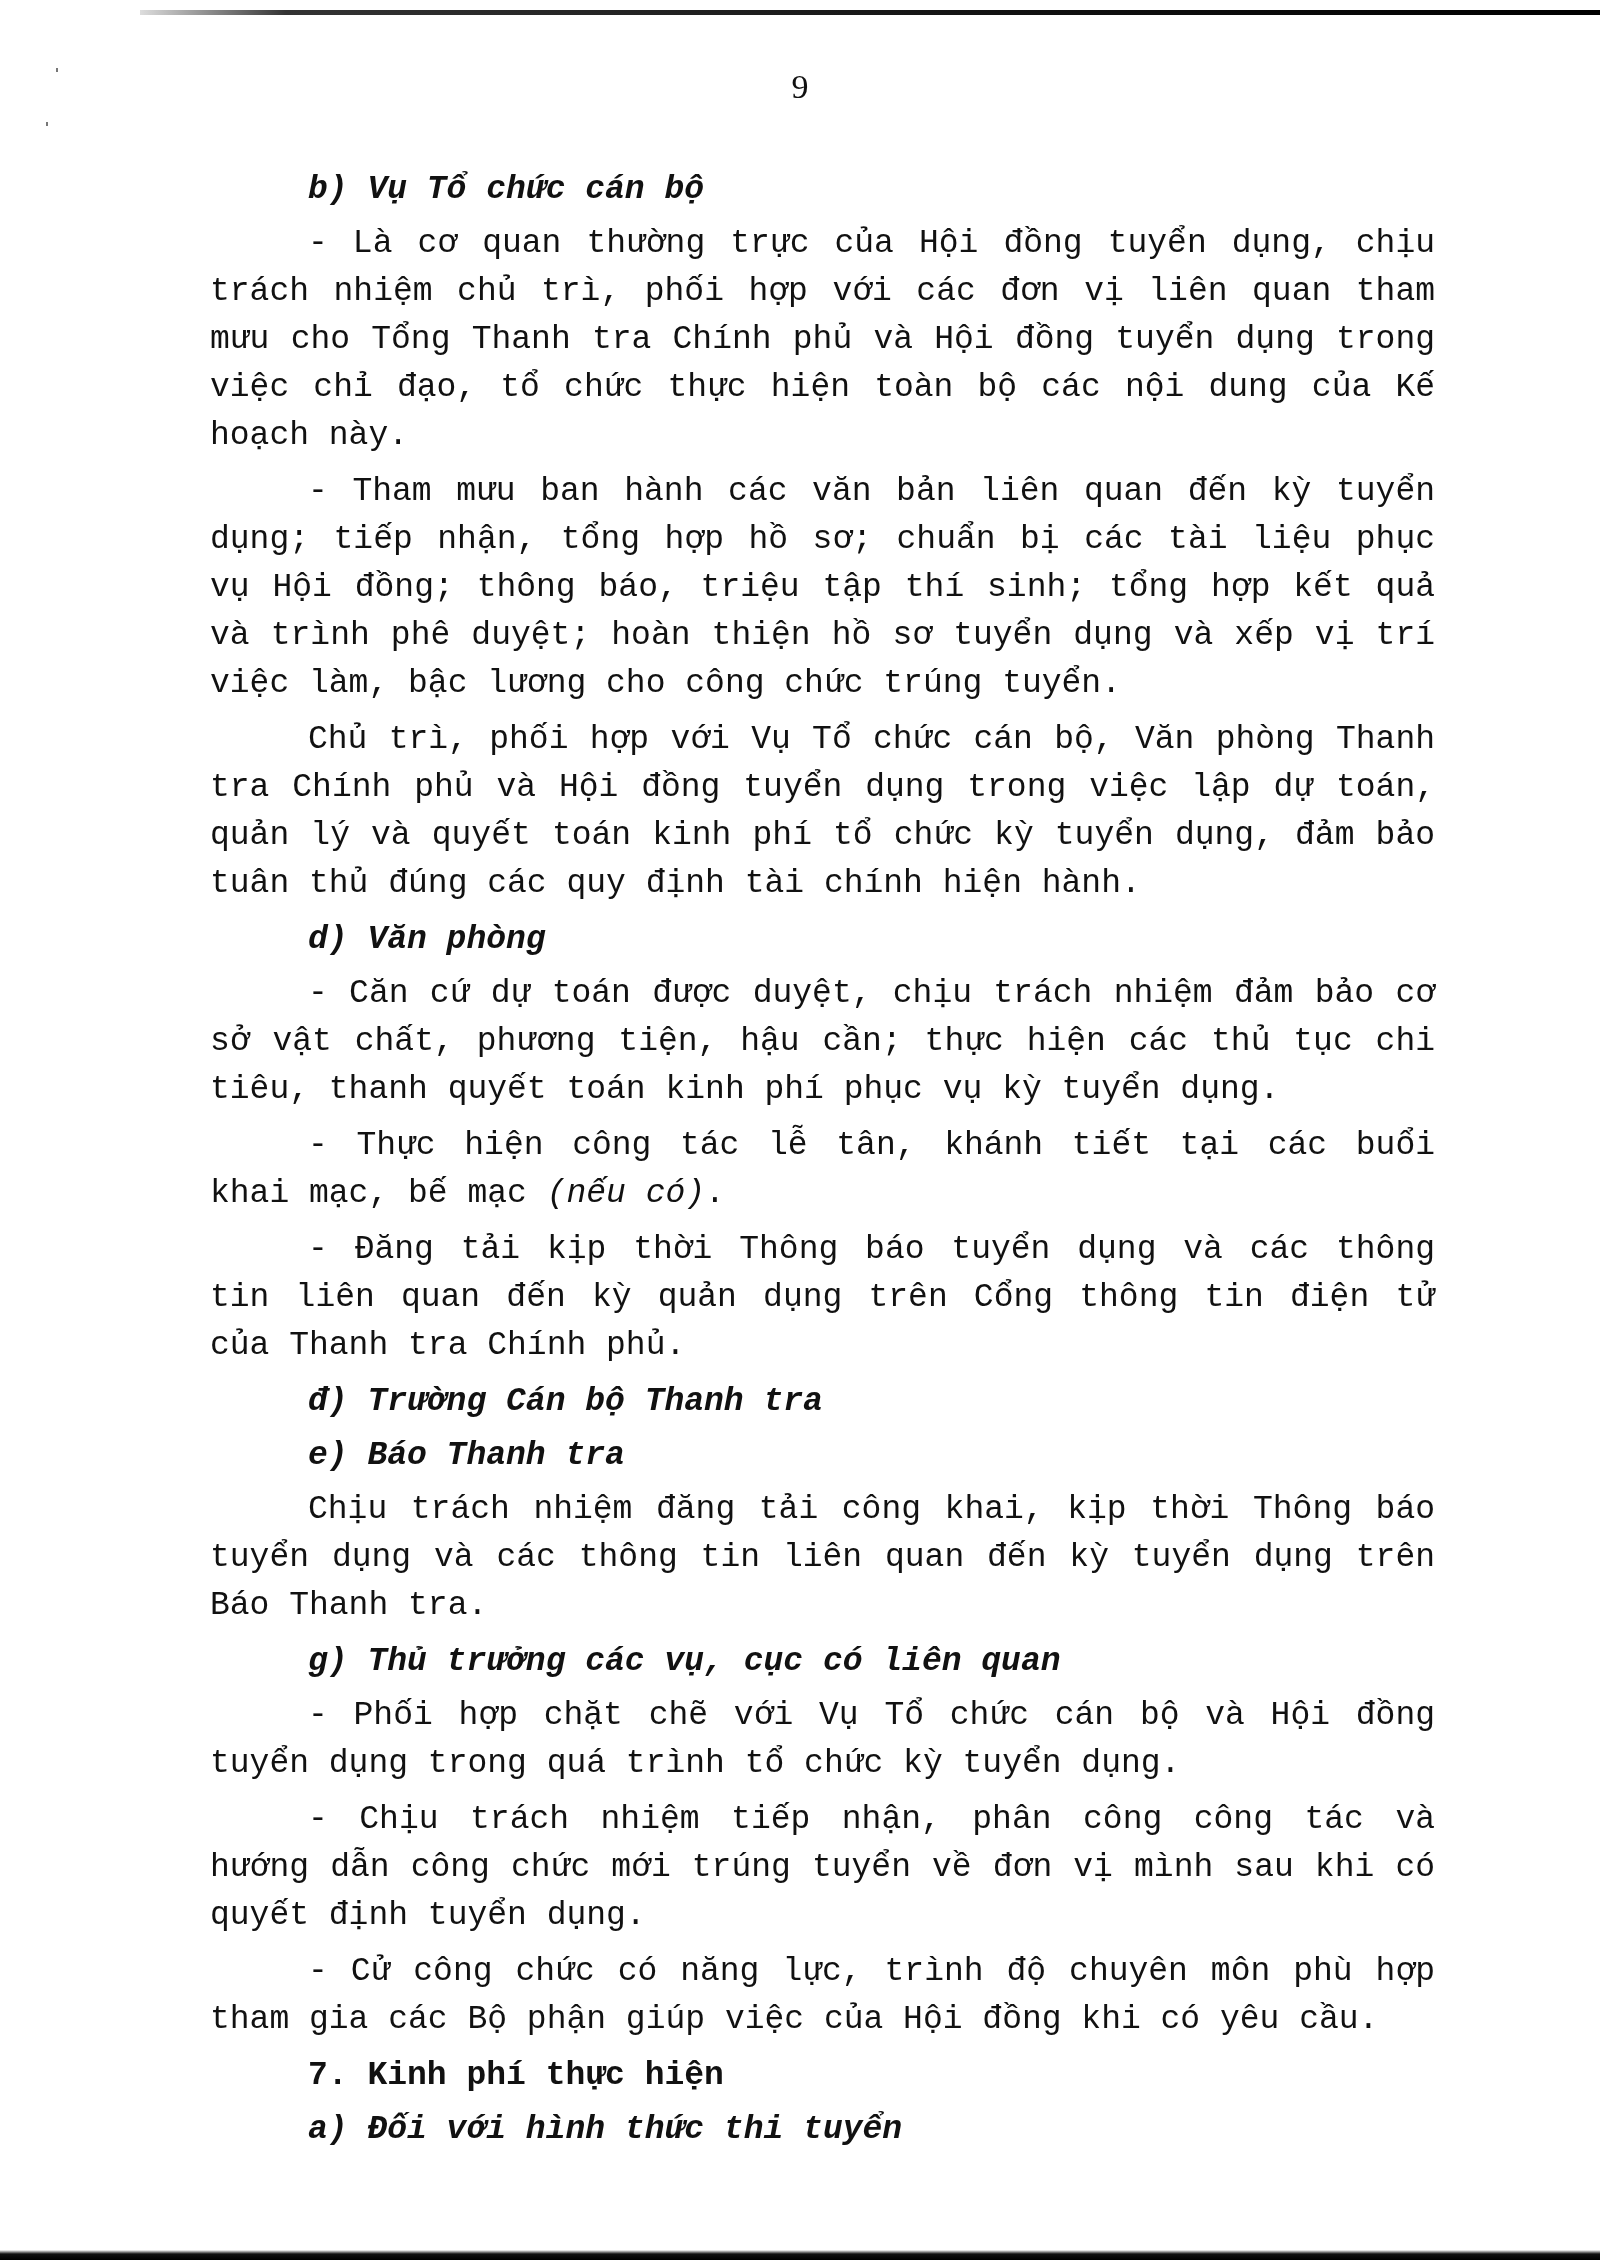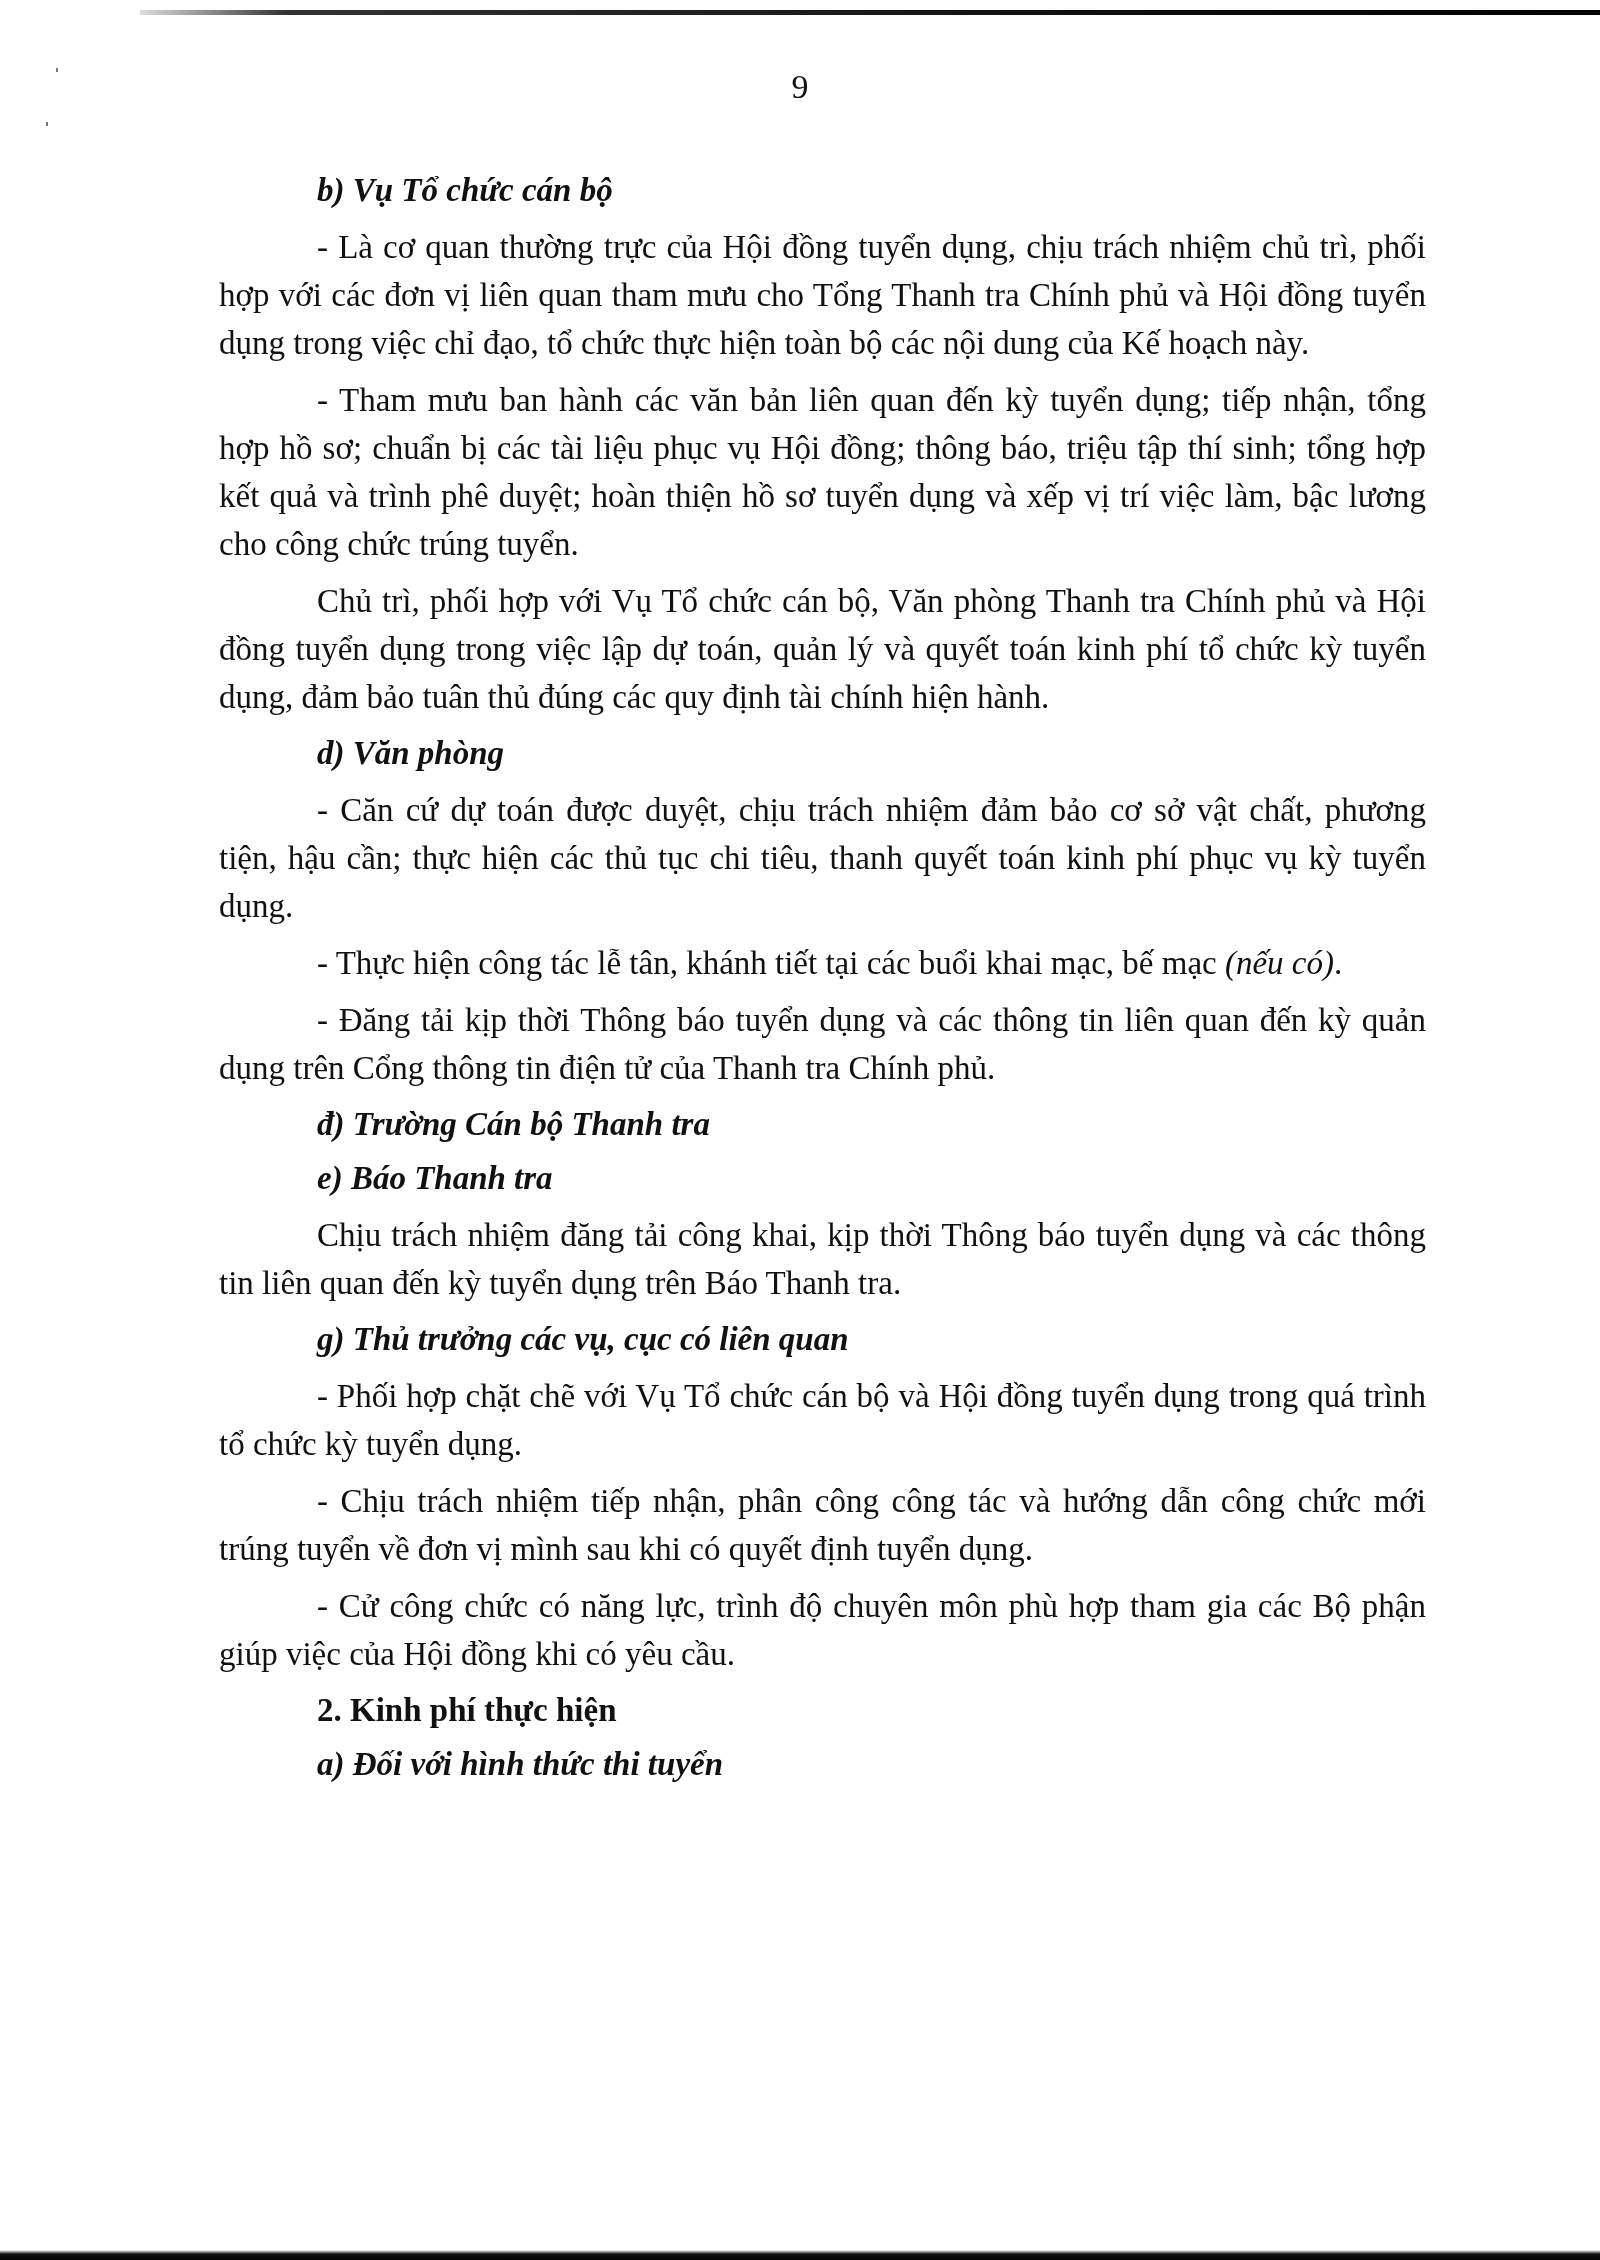--- a/index.html
+++ b/index.html
@@ -6,21 +6,21 @@
   body { width: 1600px; height: 2260px; position: relative; overflow: hidden;
          font-family: "Liberation Serif", "DejaVu Serif", serif; color: #111; }
   .scan-top { position: absolute; left: 140px; right: 0; top: 10px; height: 5px;
               background: linear-gradient(to right, #ddd, #333 10%, #111 60%, #000); }
   .scan-bottom { position: absolute; left: 0; right: 0; bottom: 0; height: 10px;
                  background: linear-gradient(to bottom, #fff, #111 40%, #000); }
   .speck { position: absolute; width: 2px; height: 4px; background: #777; }
   .page-number { position: absolute; top: 68px; left: 0; width: 1600px; text-align: center;
                  font-size: 34px; }
   .content { position: absolute; left: 210px; width: 1225px; top: 160px; }
-  p { margin: 9px; font-size: 33px; line-height: 48px; text-align: justify; text-indent: 98px; }
+  p { margin: 0; font-size: 33px; line-height: 48px; text-align: justify; text-indent: 98px; font-family: Liberation Mono, monospace; }
   .h-italic { font-weight: bold; font-style: italic; margin-top: 6px; margin-bottom: 6px; }
   .h-bold { font-weight: bold; margin-top: 6px; margin-bottom: 6px; }
   .para { margin-bottom: 8px; }
   .ital { font-style: italic; }
 </style>
 </head>
 <body>
 
 <div class="scan-top"></div>
 <div class="speck" style="left:56px;top:68px;"></div>
@@ -44,18 +44,18 @@
   <p class="h-italic">đ) Trường Cán bộ Thanh tra</p>
 
   <p class="h-italic">e) Báo Thanh tra</p>
   <p class="para">Chịu trách nhiệm đăng tải công khai, kịp thời Thông báo tuyển dụng và các thông tin liên quan đến kỳ tuyển dụng trên Báo Thanh tra.</p>
 
   <p class="h-italic">g) Thủ trưởng các vụ, cục có liên quan</p>
   <p class="para">- Phối hợp chặt chẽ với Vụ Tổ chức cán bộ và Hội đồng tuyển dụng trong quá trình tổ chức kỳ tuyển dụng.</p>
   <p class="para">- Chịu trách nhiệm tiếp nhận, phân công công tác và hướng dẫn công chức mới trúng tuyển về đơn vị mình sau khi có quyết định tuyển dụng.</p>
   <p class="para">- Cử công chức có năng lực, trình độ chuyên môn phù hợp tham gia các Bộ phận giúp việc của Hội đồng khi có yêu cầu.</p>
 
-  <p class="h-bold">2. Kinh phí thực hiện</p>
+  <p class="h-bold">7. Kinh phí thực hiện</p>
   <p class="h-italic">a) Đối với hình thức thi tuyển</p>
 
 </div>
 
 <div class="scan-bottom"></div>
 
 </body></html>

